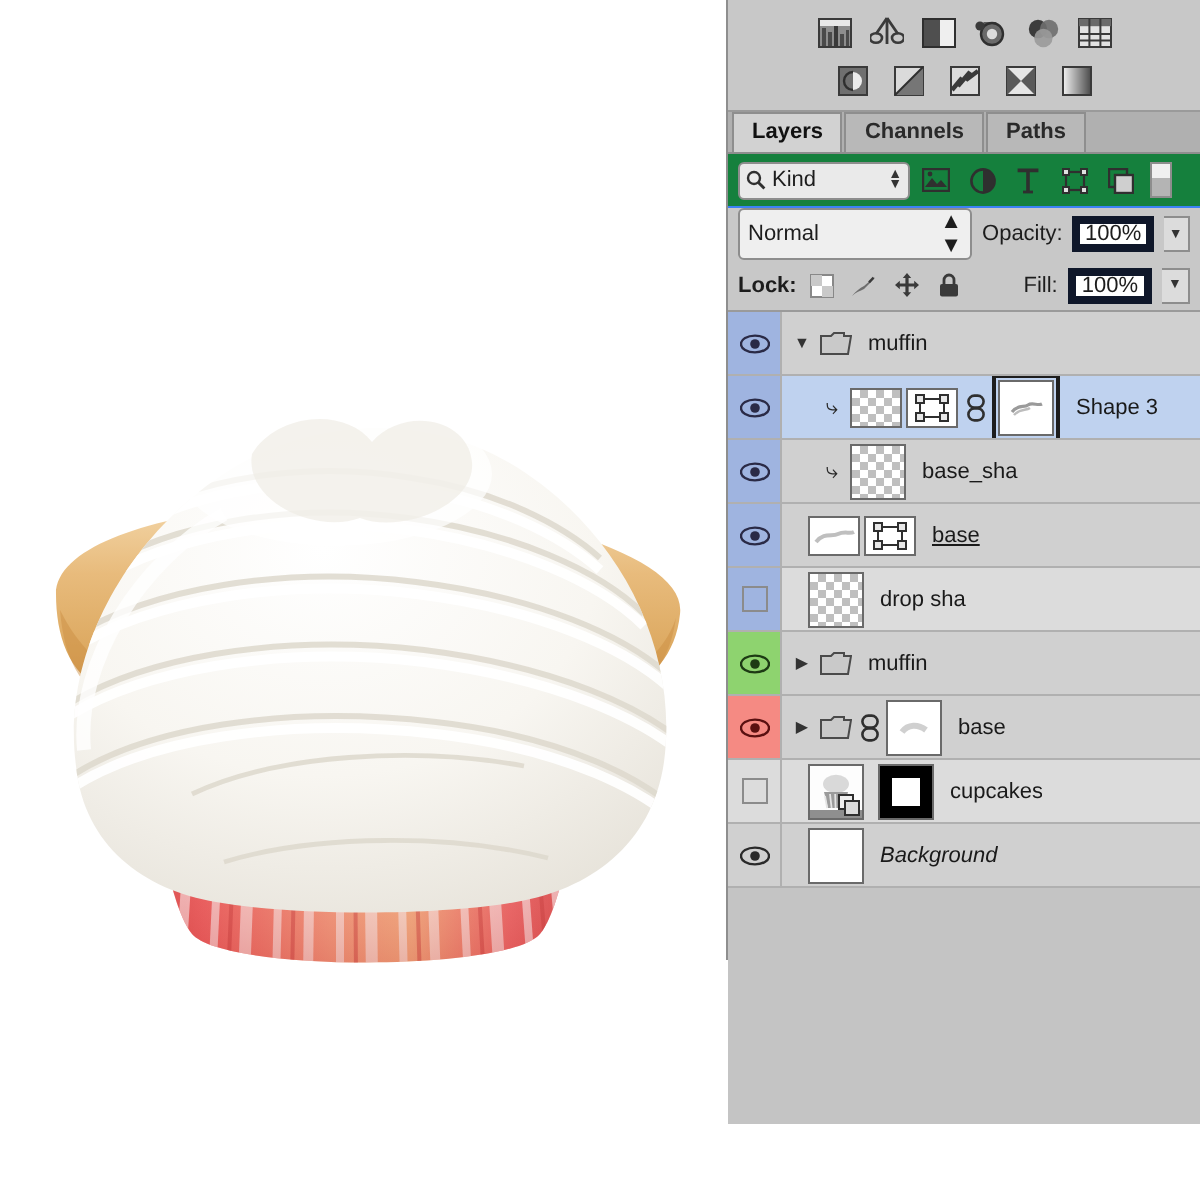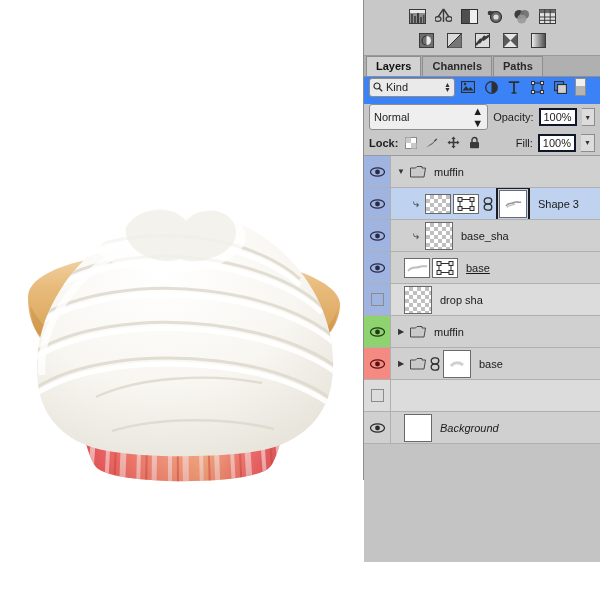--- a/index.html
+++ b/index.html
@@ -69,22 +69,22 @@
     margin-right: 1px;
     cursor: pointer;
     white-space: nowrap;
   }
   .tab.active { background: #d2d2d2; color: #111; }
 
   
   #filter-row {
     display: flex; align-items: center;
     height: 27px;
-    background: #3b82f6;
-    border-bottom: 7px solid #3b82f6;
+    background: #15803d;
+    border-bottom: 1px solid #3b82f6;
     padding: 0 5px;
     gap: 3px;
   }
   .kind-select {
     display: flex; align-items: center;
     width: 86px; height: 19px;
     background: #eaeaea;
     border: 1px solid #8d8d8d;
     border-radius: 3px;
     padding: 0 3px;
@@ -122,21 +122,21 @@
     border-radius: 3px;
     padding: 12px 4px;
     cursor: pointer;
   }
   .blend-select .bl { flex: 1; }
   .lbl { font-size: 11px; color: #1d1d1d; white-space: nowrap; }
   .numbox {
     display: flex; align-items: center;
     height: 18px;
     background: #ffffff;
-    border: 2px solid #0f172a;
+    border: 4px solid #0f172a;
     padding: 0 3px;
     min-width: 38px;
     justify-content: center;
     cursor: text;
   }
   .num-arrow {
     width: 14px; height: 18px;
     background: #dcdcdc;
     border: 1px solid #8d8d8d;
     border-left: none;
@@ -709,20 +709,42 @@
               </svg>
           </span>
           <span class="layer-name">base</span>
         </div>
       </div>
 
       <div class="layer-row dim">
         <div class="eye-cell eye-gray-dim">
           <span class="hidden-box"></span>
         </div>
+        <div class="row-body">
+          <span class="indent" style="width:6px"></span>
+          <span class="thumb" style="background:#fff;">
+            <svg width="27" height="27" viewBox="0 0 27 27" style="display:block">
+              <rect width="27" height="27" fill="#fdfdfd"></rect>
+              <ellipse cx="13" cy="9" rx="6.5" ry="4.6" fill="#d9d9d9"></ellipse>
+              <path d="M7 13 L9 21 H17 L19 13 Z" fill="#9b9b9b"></path>
+              <path d="M7.5 15 L8.6 21 M10 14 L10.8 21 M12.6 14 L12.8 21 M15.2 14 L14.9 21 M17.6 15 L16.9 21" stroke="#e4e4e4" stroke-width="0.9"></path>
+              <rect x="0" y="22" width="27" height="5" fill="#8f8f8f"></rect>
+            </svg>
+            <span style="position:absolute; right:0; bottom:0; width:12px; height:12px;">
+              <svg width="12" height="12" viewBox="0 0 12 12">
+                  <rect x="0.5" y="0.5" width="7" height="7" fill="#efefef" stroke="#2f2f2f"></rect>
+                  <rect x="3.5" y="3.5" width="7" height="7" fill="#dcdcdc" stroke="#2f2f2f"></rect>
+                </svg>
+            </span>
+          </span>
+          <span class="thumb mask-black" style="margin-left:4px;">
+            <span class="sq"></span>
+          </span>
+          <span class="layer-name">cupcakes</span>
+        </div>
       </div>
 
       <div class="layer-row">
         <div class="eye-cell eye-gray">
           <svg width="15" height="10" viewBox="0 0 15 10">
               <ellipse cx="7.5" cy="5" rx="7" ry="4.2" fill="none" stroke="#2a2a2a" stroke-width="1.2"></ellipse>
               <circle cx="7.5" cy="5" r="2.4" fill="#2a2a2a"></circle>
             </svg>
         </div>
         <div class="row-body">

